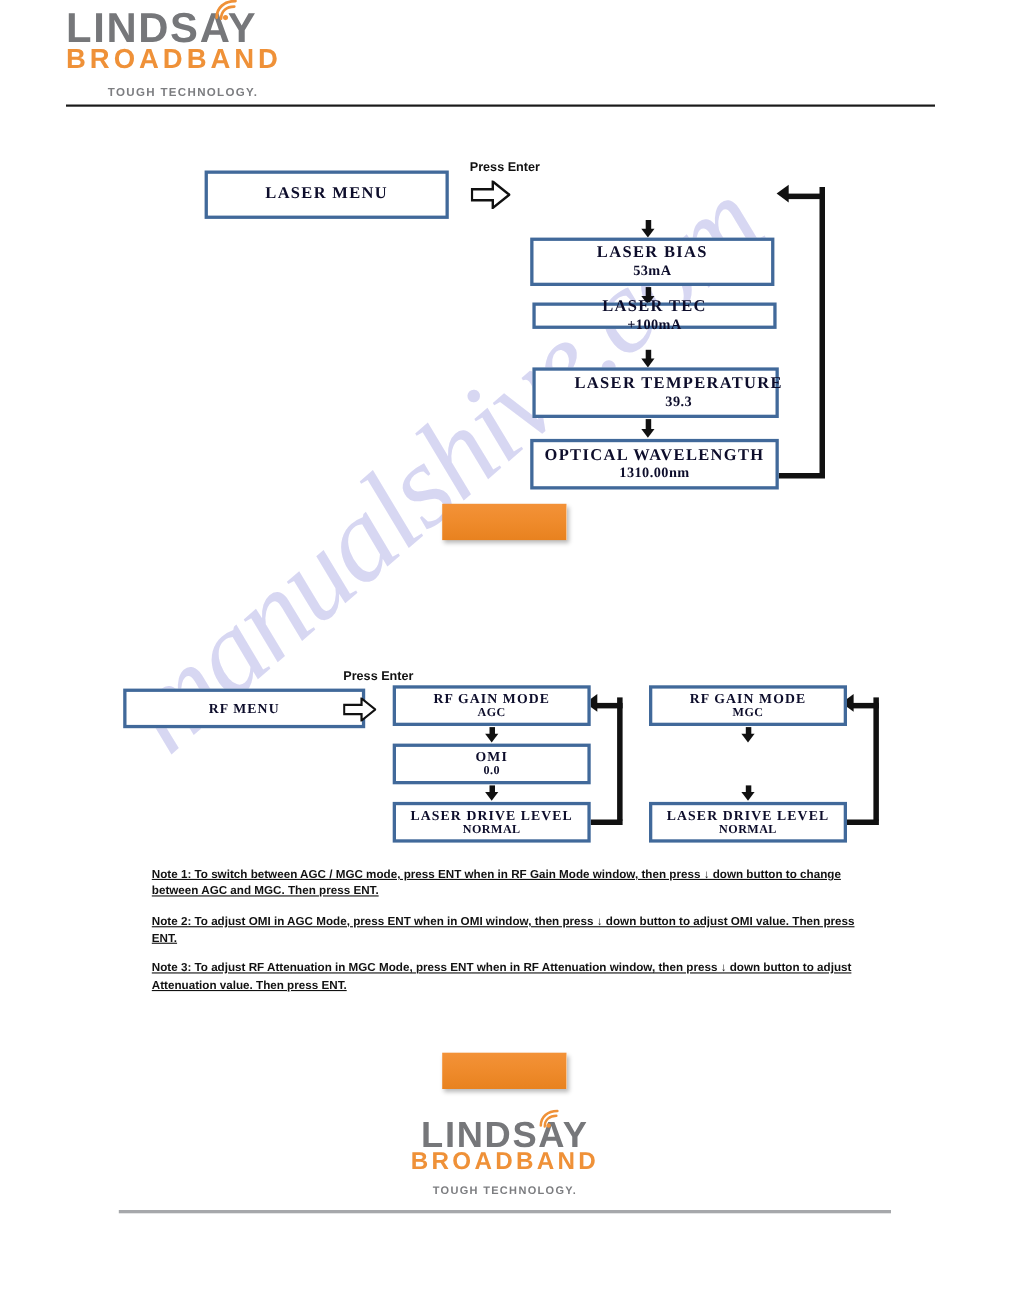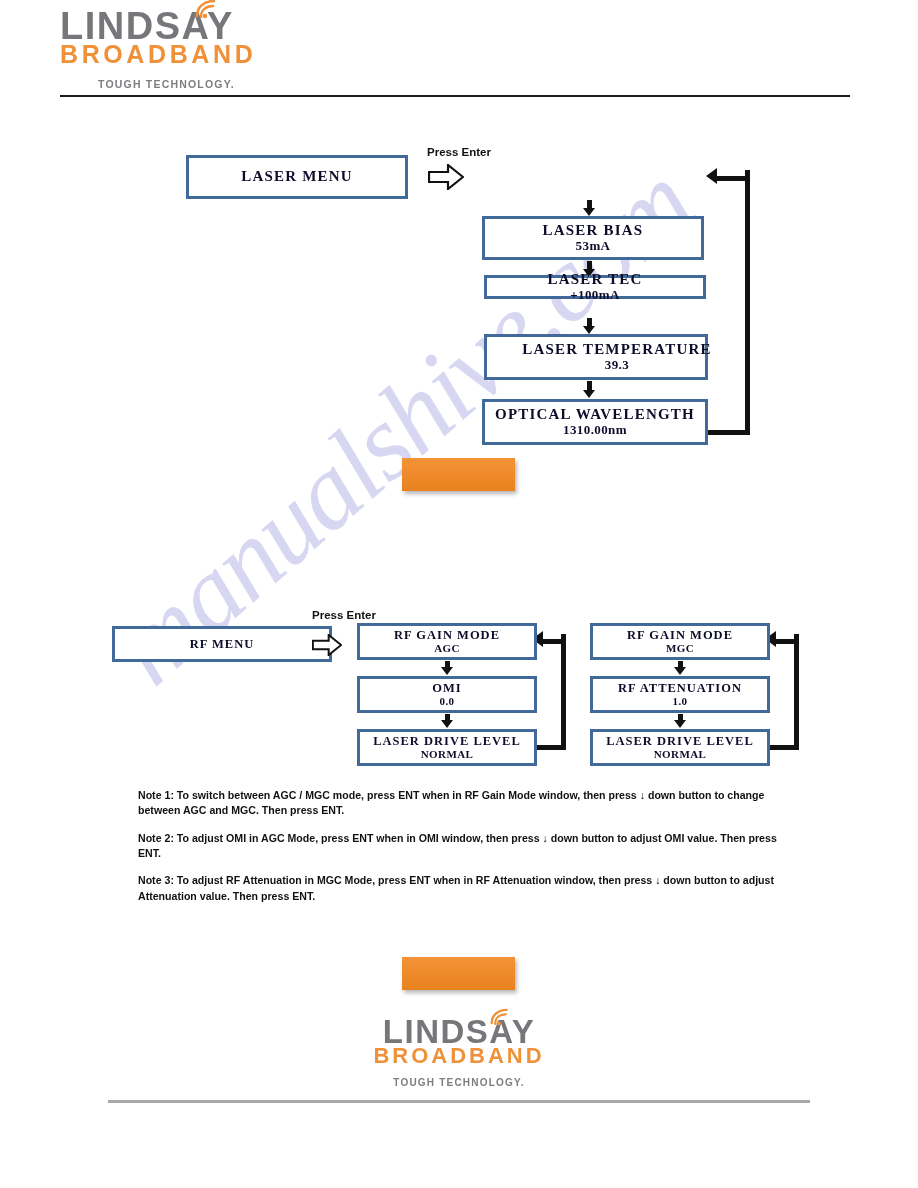--- a/index.html
+++ b/index.html
@@ -227,21 +227,21 @@
     left: 138px;
     top: 788px;
     width: 660px;
     z-index: 22;
     font-family: "Liberation Sans", sans-serif;
     font-size: 10.6px;
     font-weight: 700;
     color: #111111;
     line-height: 1.45;
   }
-  .note { margin-bottom: 12px; }
+  .note { margin-bottom: 12px; text-decoration: underline; }
   .note:last-child { margin-bottom: 16px; }
 </style>
 </head>
 <body>
 
 <div class="page">
 
   <div class="watermark">
     <span>manualshive.com</span>
   </div>
@@ -363,24 +363,20 @@
   <div class="fbox small" style="left:590px; top:623px; width:180px; height:37px;">
     <span class="ln1">RF GAIN MODE</span>
     <span class="ln2">MGC</span>
   </div>
 
   <div class="down-arrow" style="left:672px; top:661px; width:16px; height:14px;">
     <div class="shaft" style="height:8px;"></div>
     <div class="head"></div>
   </div>
 
-  <div class="fbox small" style="left:590px; top:676px; width:180px; height:37px;">
-    <span class="ln1">RF ATTENUATION</span>
-    <span class="ln2">1.0</span>
-  </div>
 
   <div class="down-arrow" style="left:672px; top:714px; width:16px; height:14px;">
     <div class="shaft" style="height:8px;"></div>
     <div class="head"></div>
   </div>
 
   <div class="fbox small" style="left:590px; top:729px; width:180px; height:37px;">
     <span class="ln1">LASER DRIVE LEVEL</span>
     <span class="ln2">NORMAL</span>
   </div>

